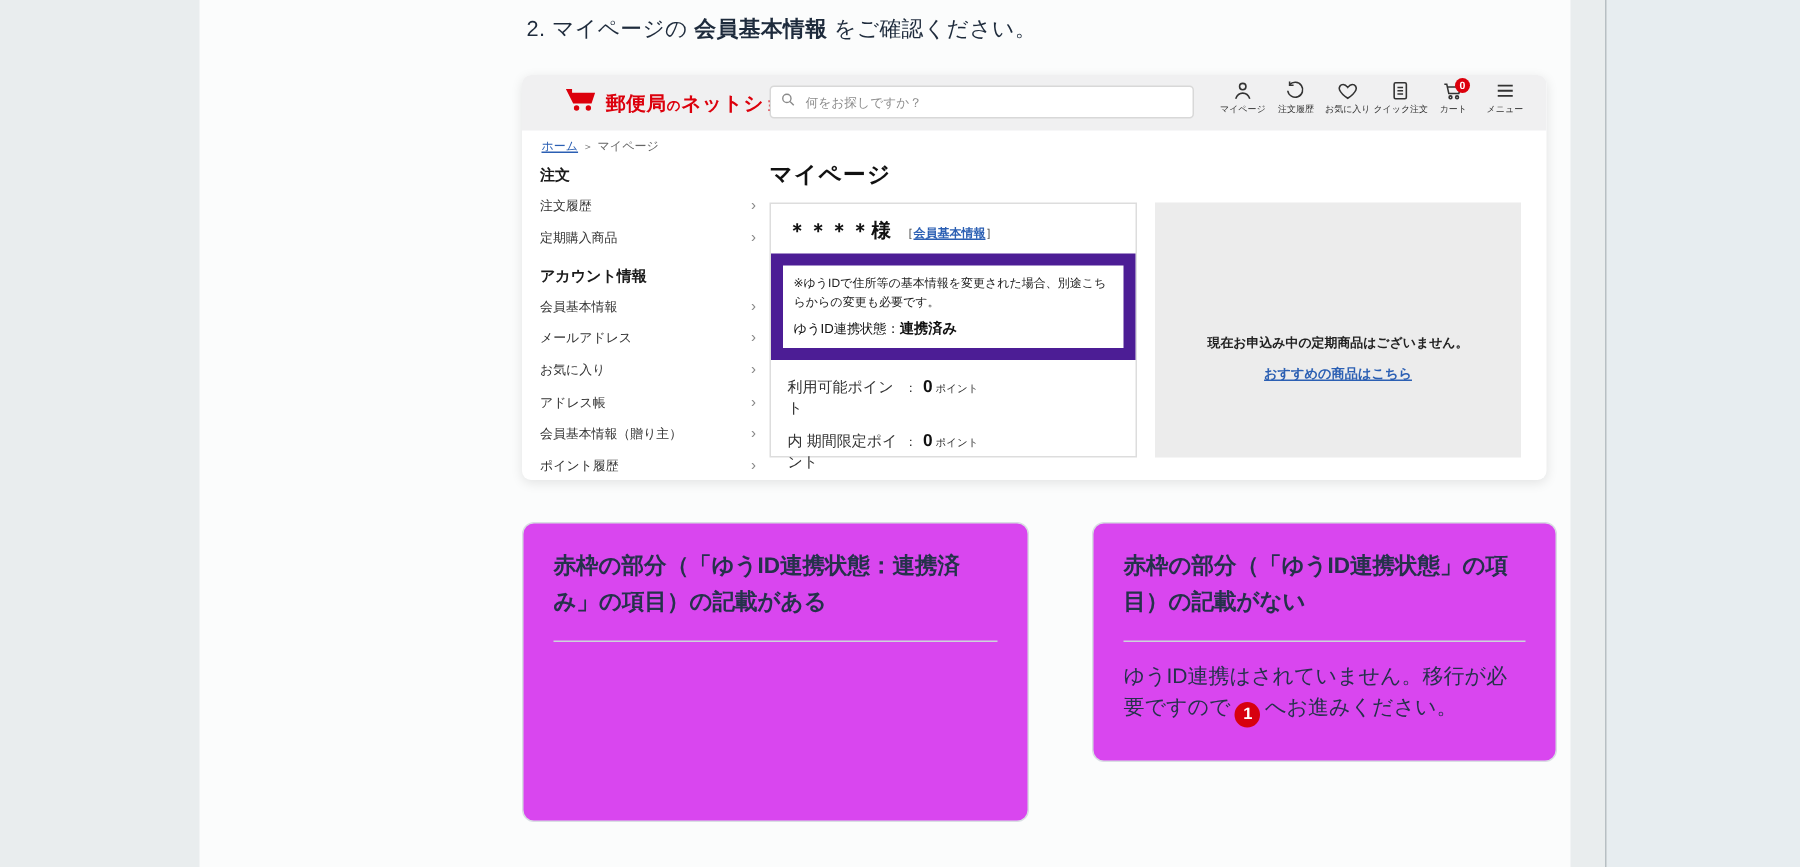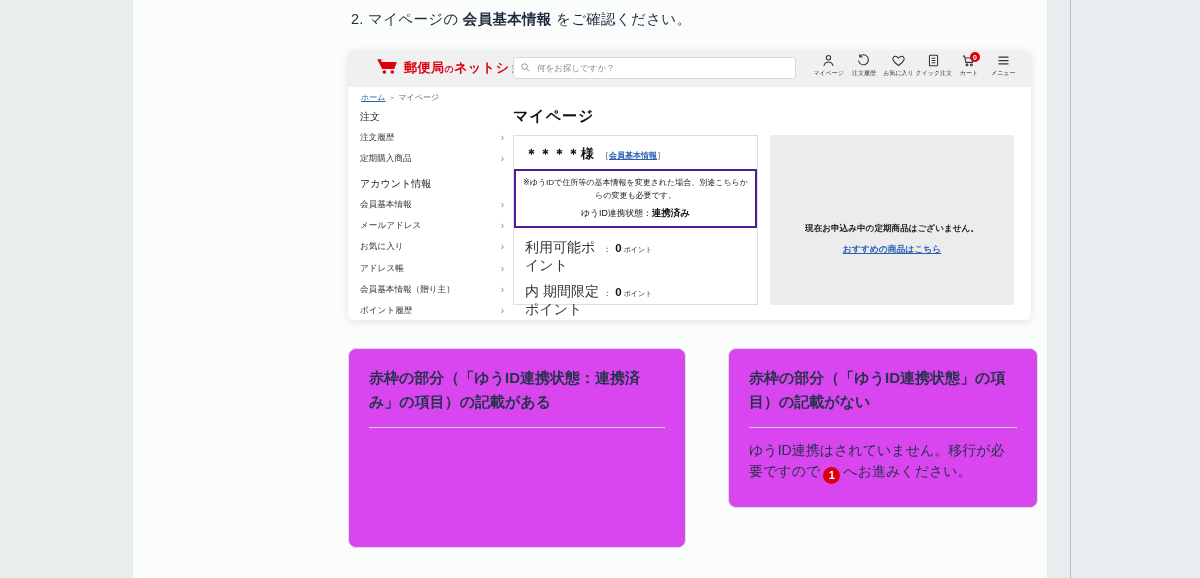--- a/index.html
+++ b/index.html
@@ -27,40 +27,40 @@
   .nav-item svg{display:block;}
   .nav-label{font-size:6.5px;color:#333;white-space:nowrap;transform:scale(.92);}
   .cart-badge{position:absolute;top:-1px;right:6px;width:10px;height:10px;border-radius:50%;background:#dc000c;color:#fff;font-size:7px;font-weight:bold;display:flex;align-items:center;justify-content:center;}
 
   .breadcrumb{position:absolute;left:13px;top:42px;font-size:8px;color:#666;}
   .breadcrumb .bc-link{color:#2b5fb3;text-decoration:underline;cursor:pointer;}
   .bc-sep{margin:0 3px;font-size:7px;}
 
   
   .side{position:absolute;left:10px;top:60px;width:148px;}
-  .side-heading{font-size:10px;font-weight:400;color:#1a1a1a;margin:8px 2px 3px;}
+  .side-heading{font-size:10px;font-weight:700;color:#1a1a1a;margin:8px 2px 3px;}
   .side-heading.first{margin-top:0;}
   .side-row{display:flex;justify-content:space-between;align-items:center;padding:4.6px 2px;font-size:8.6px;color:#333;cursor:pointer;}
   .side-chevron{color:#888;font-size:10px;line-height:1;}
 
   
   .main-col{position:absolute;left:165px;top:57px;width:245px;}
   .mypage-title{font-size:15px;font-weight:800;color:#111;letter-spacing:1px;}
   .member-card{margin-top:9px;border:1px solid #ddd;background:#fff;height:170px;box-sizing:border-box;}
   .name-row{padding:9px 11px 6px;display:flex;align-items:baseline;gap:6px;}
   .member-name{font-size:13px;font-weight:800;color:#111;letter-spacing:1px;}
   .member-link-wrap{font-size:8px;color:#333;}
   .member-link{color:#2b5fb3;font-weight:bold;text-decoration:underline;cursor:pointer;}
-  .notice-box{border:2px solid #4c1d95;margin:0;padding:5px 7px 6px;text-align:center;}
+  .notice-box{border:8px solid #4c1d95;margin:0;padding:5px 7px 6px;}
   .notice-text{font-size:8px;line-height:1.65;color:#222;}
   .status-line{margin-top:5px;font-size:8.8px;color:#111;}
   .status-line b{font-size:9.5px;}
   .points{padding:0 11px;margin-top:11px;}
   .point-row{display:flex;align-items:baseline;margin-bottom:8px;}
-  .point-label{font-size:14px;color:#333;width:78px;}
+  .point-label{font-size:10px;color:#333;width:78px;}
   .point-colon{font-size:8.3px;color:#333;margin-right:4px;}
   .point-value{font-size:11.5px;font-weight:700;color:#111;}
   .point-unit{font-size:7px;color:#333;margin-left:2px;}
   .dotted{border-top:1px dotted #b5b5b5;margin:2px 10px 0;}
   .points-link-row{text-align:right;padding:7px 11px 0;text-decoration:underline;}
   .points-link{font-size:8px;font-weight:bold;color:#2b5fb3;text-decoration:underline;cursor:pointer;}
 
   
   .subs{position:absolute;left:422px;top:85px;width:244px;height:170px;background:#ececec;}
   .subs-title{font-size:11.5px;font-weight:800;color:#1a1a1a;padding:11px 13px;}

